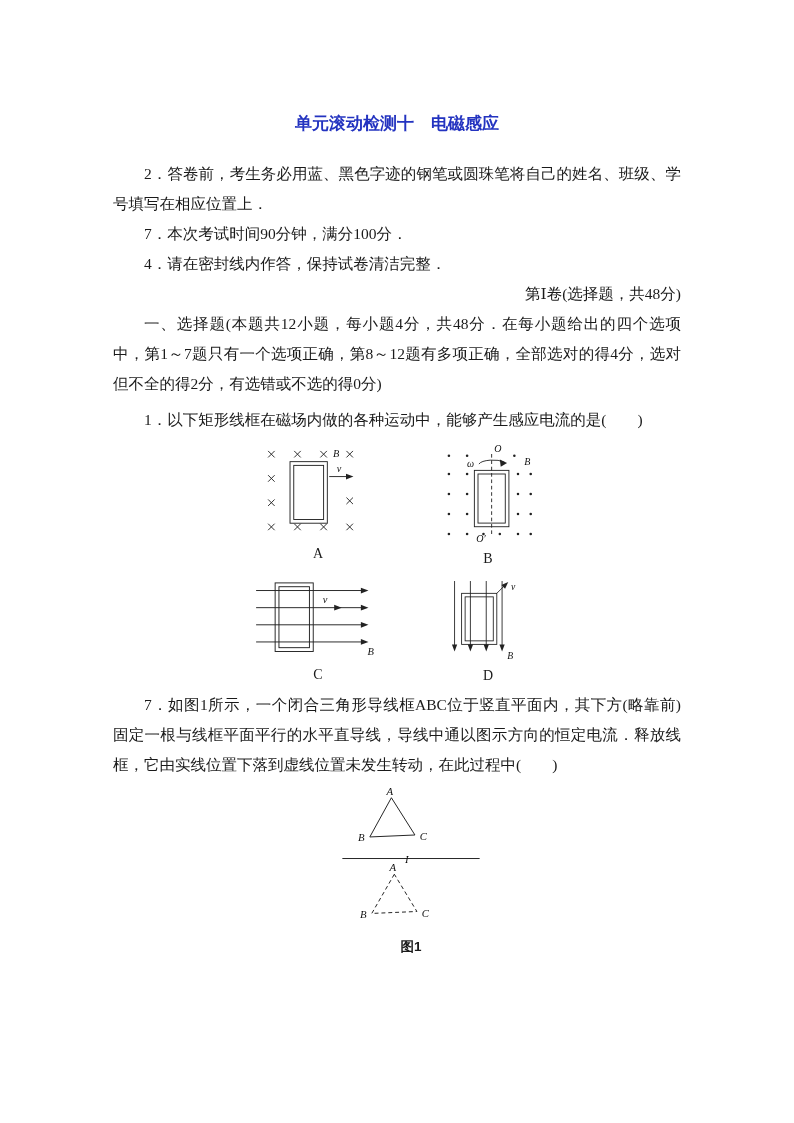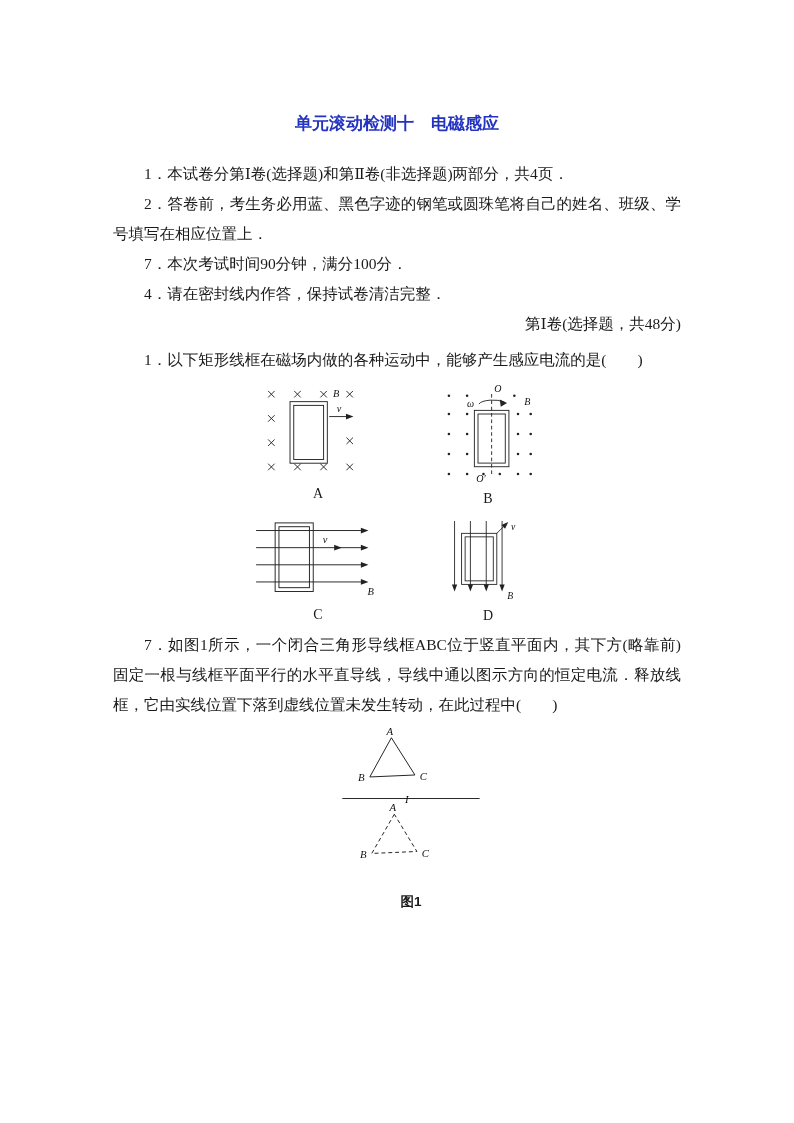--- a/index.html
+++ b/index.html
@@ -57,38 +57,38 @@
     font-family:"Liberation Serif","DejaVu Serif",serif;
     font-style:italic;
     font-size:11px;
     fill:#111111;
   }
   .fig-block { margin-left:228px; width:140px; margin-top:4px; }
   .fig-caption {
     text-align:center;
     font-size:13.5px;
     font-weight:bold;
-    margin-top:17px;
+    margin-top:2px;
     font-family:"Liberation Sans","DejaVu Sans",sans-serif;
   }
 </style>
 </head>
 <body>
 
 <div class="page">
   <div class="content">
 
     <h1 class="title">单元滚动检测十　电磁感应</h1>
 
-    <p class="para">1．本试卷分第Ⅰ卷(选择题)和第Ⅱ卷(非选择题)两部分，共4页．</p>
     <p class="para">2．答卷前，考生务必用蓝、黑色字迹的钢笔或圆珠笔将自己的姓名、班级、学号填写在相应位置上．</p>
     <p class="para">7．本次考试时间90分钟，满分100分．</p>
     <p class="para">4．请在密封线内作答，保持试卷清洁完整．</p>
 
     <p class="center-line">第Ⅰ卷(选择题，共48分)</p>
+    <p class="para">一、选择题(本题共12小题，每小题4分，共48分．在每小题给出的四个选项中，第1～7题只有一个选项正确，第8～12题有多项正确，全部选对的得4分，选对但不全的得2分，有选错或不选的得0分)</p>
 
     <p class="para qpara">1．以下矩形线框在磁场内做的各种运动中，能够产生感应电流的是(　　)</p>
 
     <div class="diagram-row row1">
 
       <figure class="dcell">
         <svg width="112" height="97" viewBox="0 0 120 104">
           <path stroke="#222" stroke-width="1" fill="none" d="M6.5 8.5 l7 7 M13.5 8.5 l-7 7 M34.5 8.5 l7 7 M41.5 8.5 l-7 7 M62.5 8.5 l7 7 M69.5 8.5 l-7 7 M90.5 8.5 l7 7 M97.5 8.5 l-7 7 M6.5 34.5 l7 7 M13.5 34.5 l-7 7 M6.5 60.5 l7 7 M13.5 60.5 l-7 7 M90.5 58.5 l7 7 M97.5 58.5 l-7 7 M6.5 86.5 l7 7 M13.5 86.5 l-7 7 M34.5 86.5 l7 7 M41.5 86.5 l-7 7 M62.5 86.5 l7 7 M69.5 86.5 l-7 7 M90.5 86.5 l7 7 M97.5 86.5 l-7 7"></path>
           <rect x="30" y="20" width="40" height="66" fill="none" stroke="#222"></rect>
           <rect x="34" y="24" width="32" height="58" fill="none" stroke="#222"></rect>

